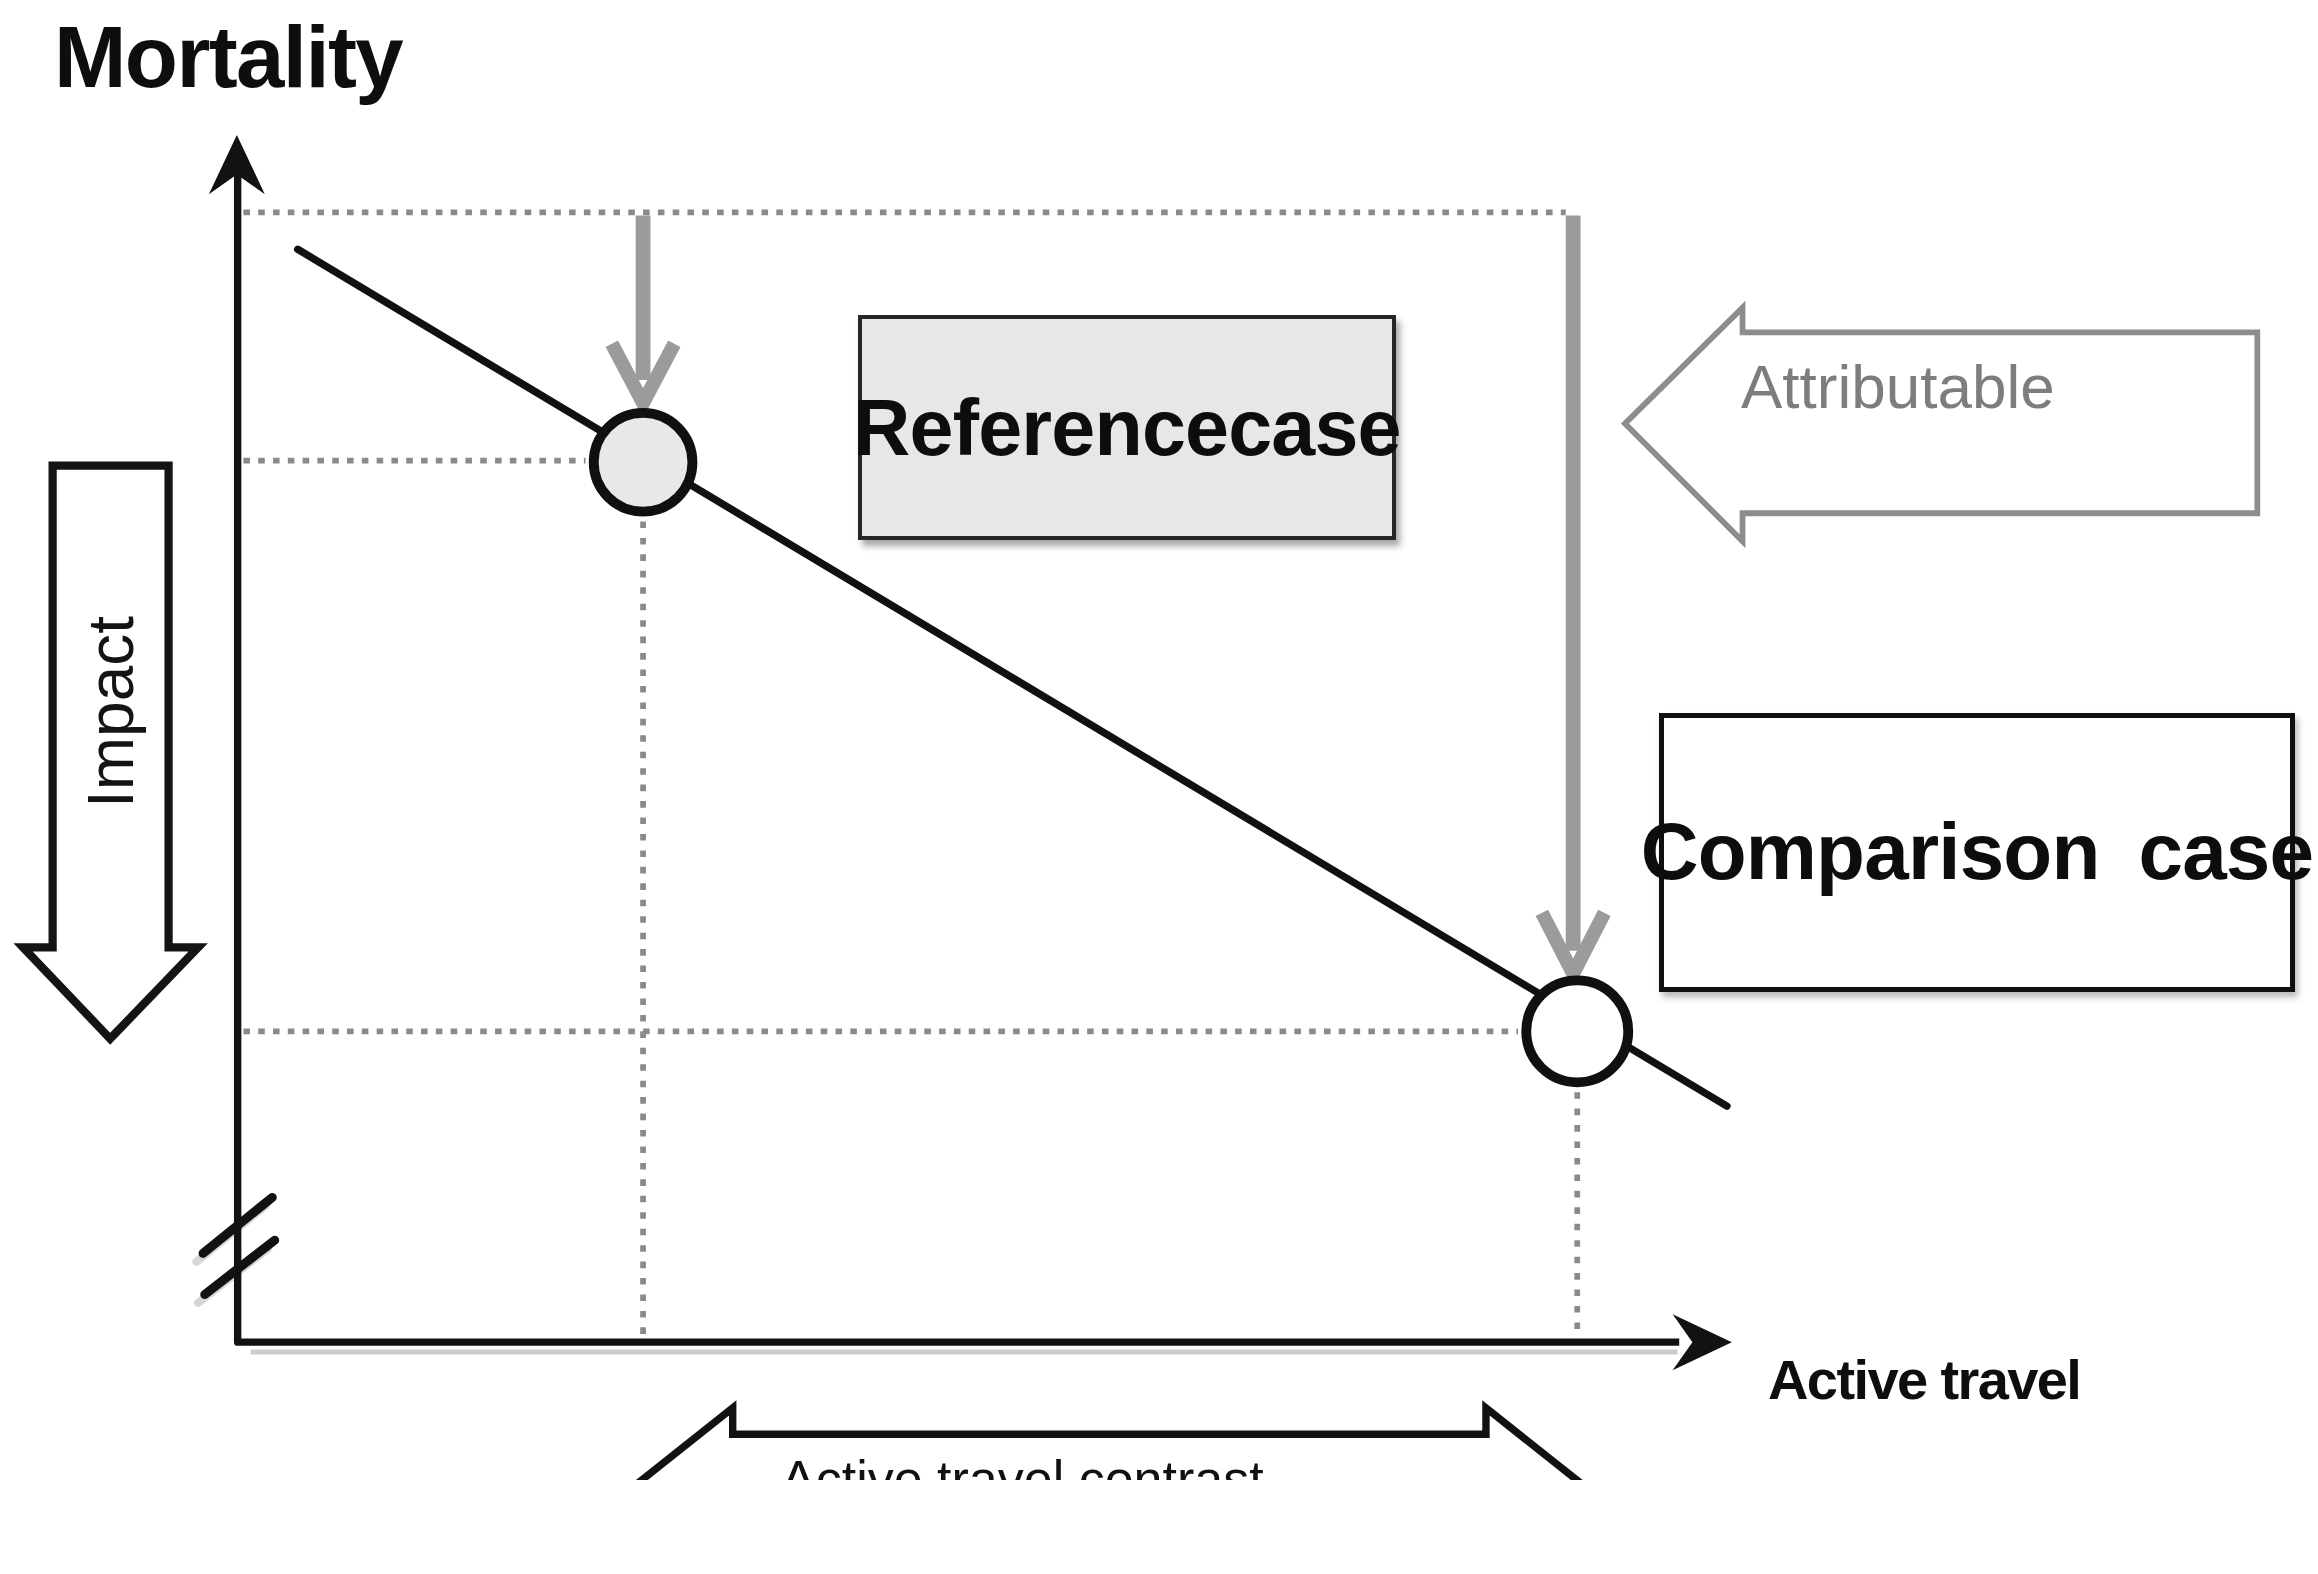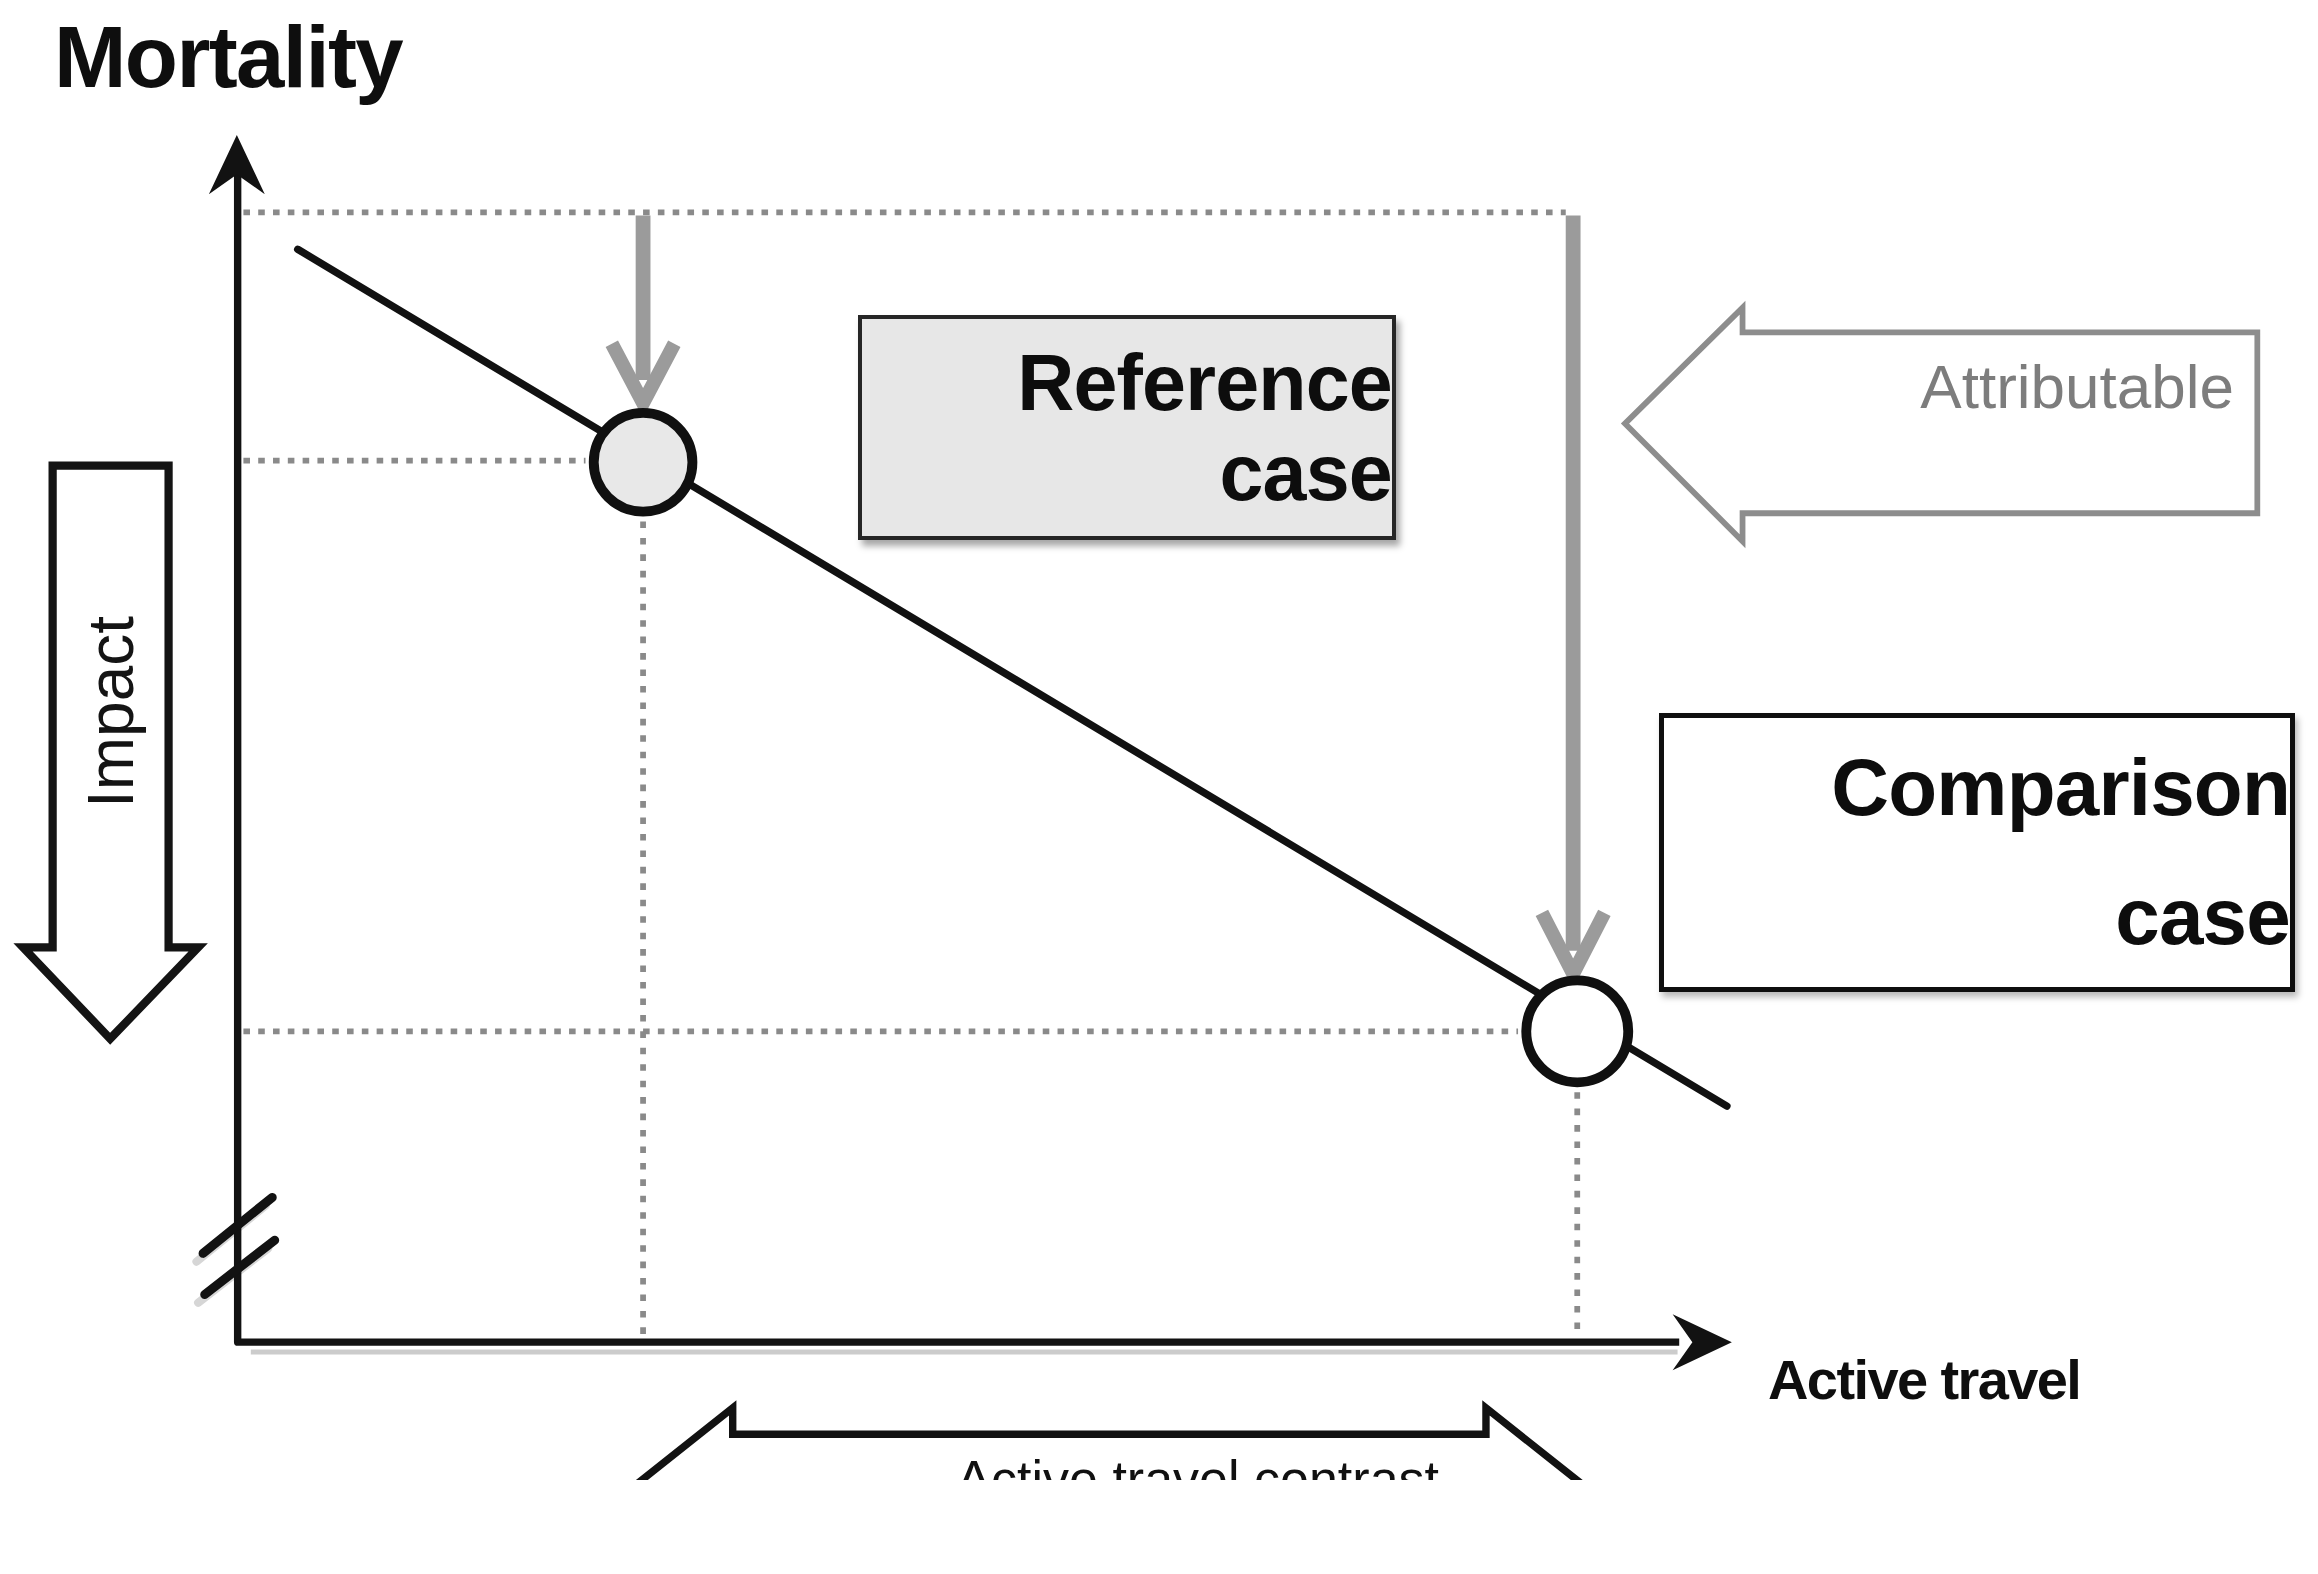--- a/index.html
+++ b/index.html
@@ -4,28 +4,28 @@
 <style>
   html,body{margin:0;padding:0;background:#ffffff;}
   body{font-family:"Liberation Sans",sans-serif;}
   .canvas{position:relative;width:2319px;height:1480px;background:#ffffff;overflow:hidden;}
   .layer{position:absolute;left:0;top:0;}
 
   .axis-title{position:absolute;font-weight:bold;color:#0e0e0e;letter-spacing:-1.6px;white-space:nowrap;}
   .mortality{left:54px;top:6.6px;font-size:87px;}
   .active-travel{left:1768px;top:1347px;font-size:56px;}
 
-  .case-box{position:absolute;display:flex;flex-direction:column;align-items:flex-end;justify-content:center;
+  .case-box{position:absolute;display:flex;flex-direction:row;align-items:center;justify-content:center;
             text-align:center;font-weight:bold;color:#0d0d0d;line-height:1.13;letter-spacing:-0.8px;}
   .ref-box{left:858px;top:315px;width:530px;height:217px;background:#e7e7e7;
            border:4.1px solid #262626;box-shadow:4.1px 5.8px 6.6px rgba(0,0,0,0.35);font-size:79px;}
   .comp-box{left:1659px;top:713px;width:626px;height:269px;background:#ffffff;
             border:5px solid #0f0f0f;box-shadow:3.3px 5px 6.6px rgba(0,0,0,0.28);font-size:80px;gap:39px;}
 
-  .annotation{position:absolute;text-align:right;line-height:1.13;white-space:nowrap;}
+  .annotation{position:absolute;text-align:left;line-height:1.13;white-space:nowrap;}
   .attrib-label{left:1741px;top:352px;width:493px;font-size:62px;color:#7d7d7d;white-space:normal;}
   .contrast-label{left:781px;top:1450px;width:658px;font-size:52px;color:#111111;}
   .impact-wrap{position:absolute;left:-95px;top:671px;width:411px;height:82px;
                display:flex;align-items:center;justify-content:center;
                transform:rotate(-90deg);font-size:64px;color:#141414;}
 </style>
 </head>
 <body>
 
 <div class="canvas">

